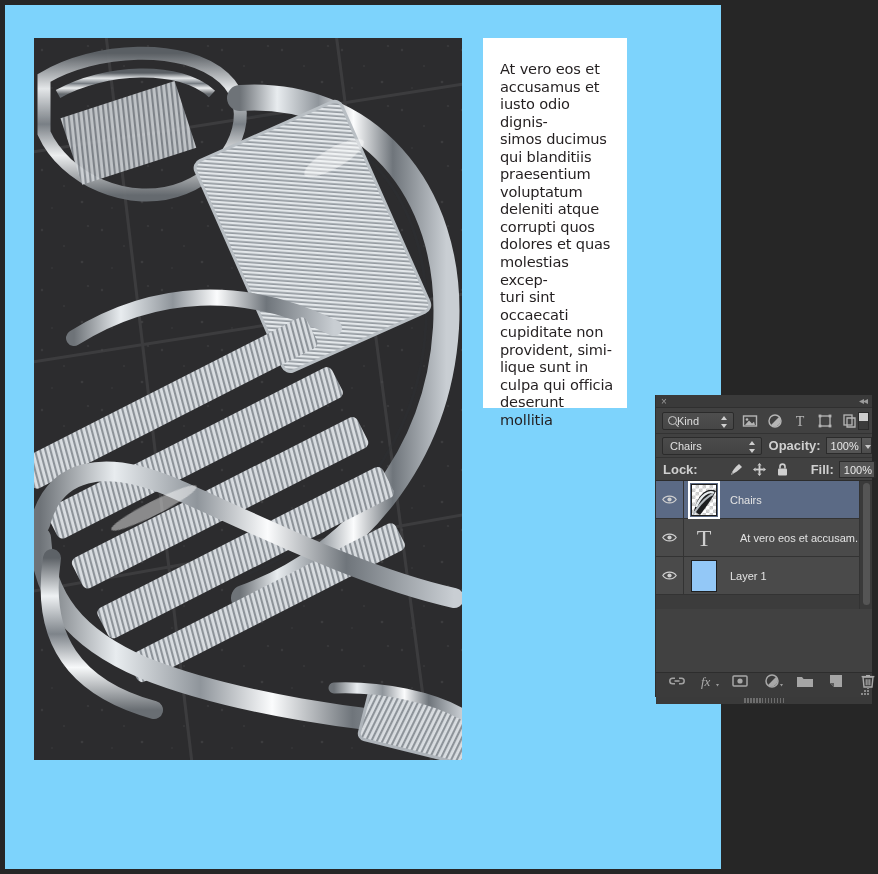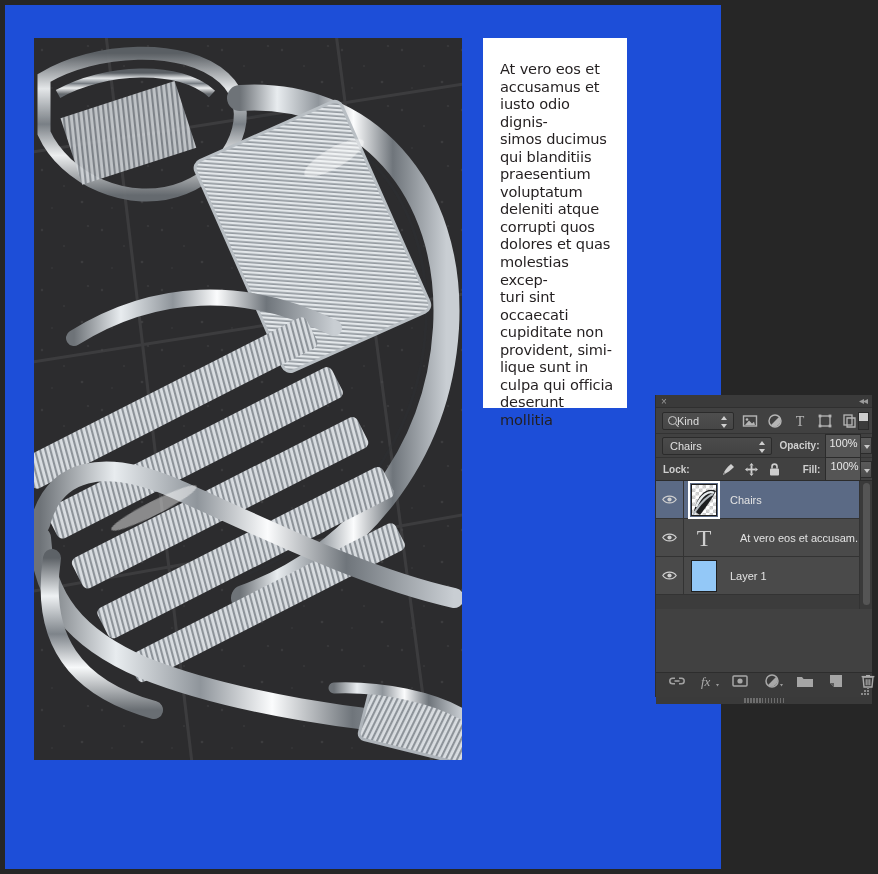--- a/index.html
+++ b/index.html
@@ -8,21 +8,21 @@
     background: #262626;
     font-family: "Liberation Sans", sans-serif;
     overflow: hidden;
   }
   #root { position: relative; width: 878px; height: 874px; background: #262626; }
 
   
   #canvas {
     position: absolute; left: 5px; top: 5px;
     width: 716px; height: 864px;
-    background: #1d4ed8;
+    background: #7dd3fc;
   }
   #photo-layer {
     position: absolute; left: 29px; top: 33px;
     width: 428px; height: 722px;
     overflow: hidden;
     background: #2a2a2c;
   }
   #photo-layer svg { display: block; width: 100%; height: 100%; }
 
   #text-box {
@@ -156,23 +156,23 @@
     border: 1px solid #2b2b2b; border-radius:2px;
     display:flex; align-items:center; position:relative;
   }
   .blend-select .bl { margin-left:7px; font-size:11px; color:#e0e0e0; }
   .blend-select .arrows { position:absolute; right:5px; top:3px; width:7px; height:12px; }
   .blend-select .arrows .up,.blend-select .arrows .dn { position:absolute; left:0; width:0;height:0;
     border-left:3.5px solid transparent;border-right:3.5px solid transparent; }
   .blend-select .arrows .up { top:0; border-bottom:4px solid #cfcfcf; }
   .blend-select .arrows .dn { bottom:0; border-top:4px solid #cfcfcf; }
 
-  .lbl { font-size:10px; color:#cfcfcf; font-weight:bold; }
+  .lbl { font-size:13px; color:#cfcfcf; font-weight:bold; }
   .numfield {
-    height:24px; min-width:36px; padding:1px 4px;
+    height:17px; min-width:36px; padding:1px 4px;
     background:#555; border:1px solid #2b2b2b;
     font-size:11px; color:#e8e8e8; line-height:15px; text-align:center;
   }
   .numdrop {
     width:13px; height:17px; background:linear-gradient(#5a5a5a,#4c4c4c);
     border:1px solid #2b2b2b; border-left:none; position:relative;
   }
   .numdrop::after {
     content:''; position:absolute; left:3px; top:7px;
     width:0;height:0;border-left:3px solid transparent;border-right:3px solid transparent;

